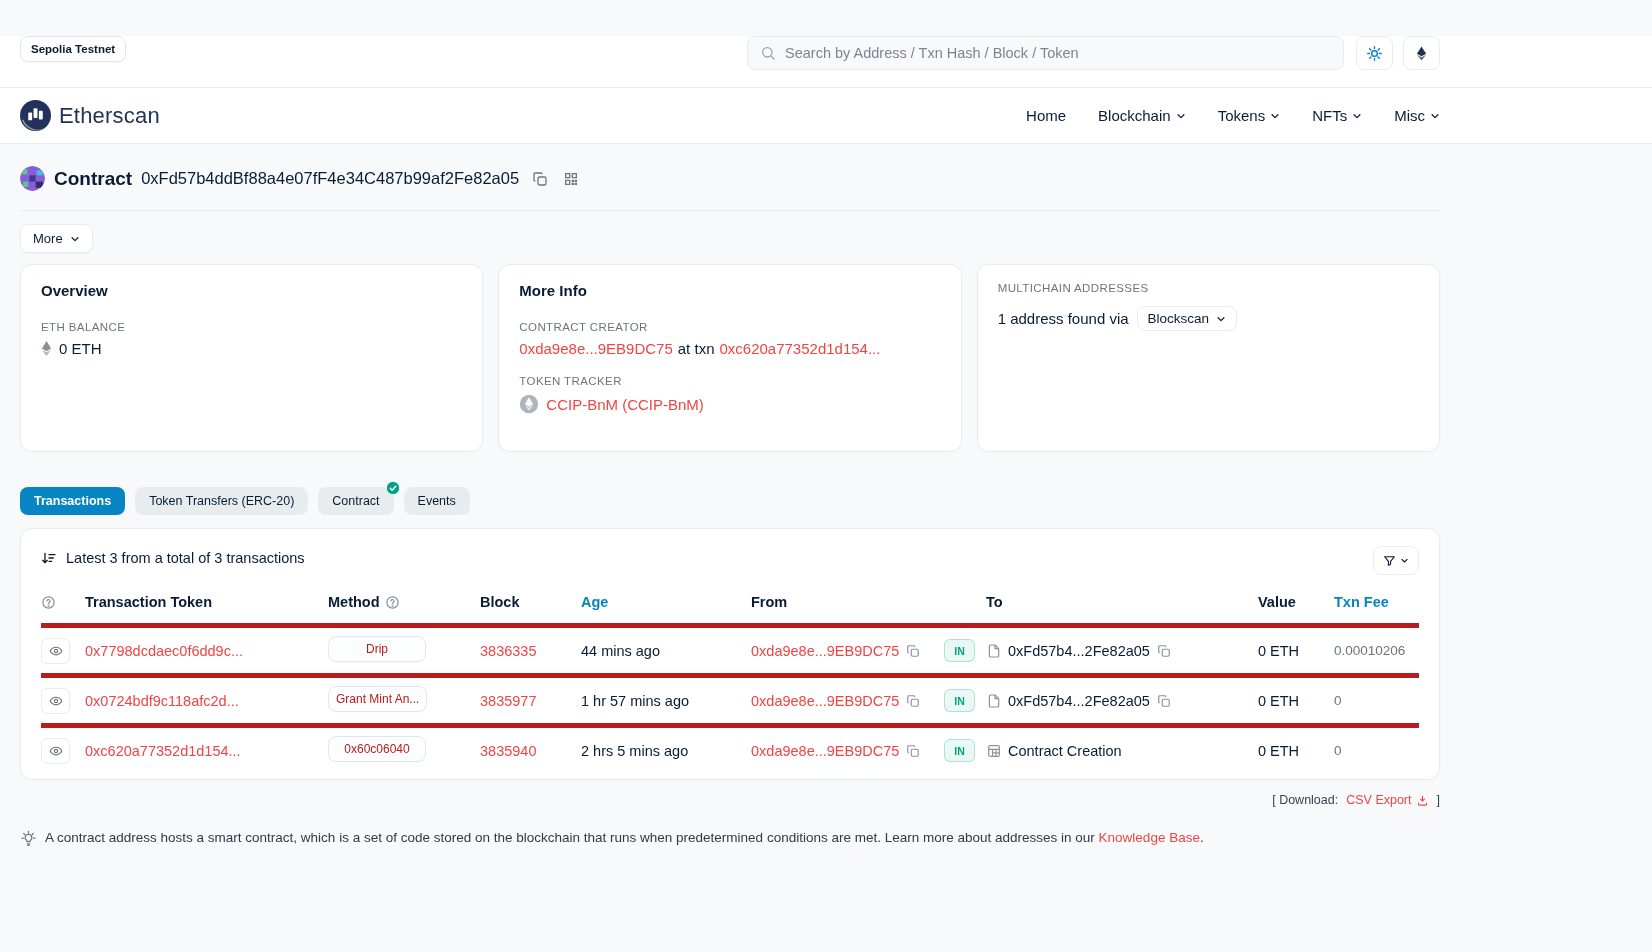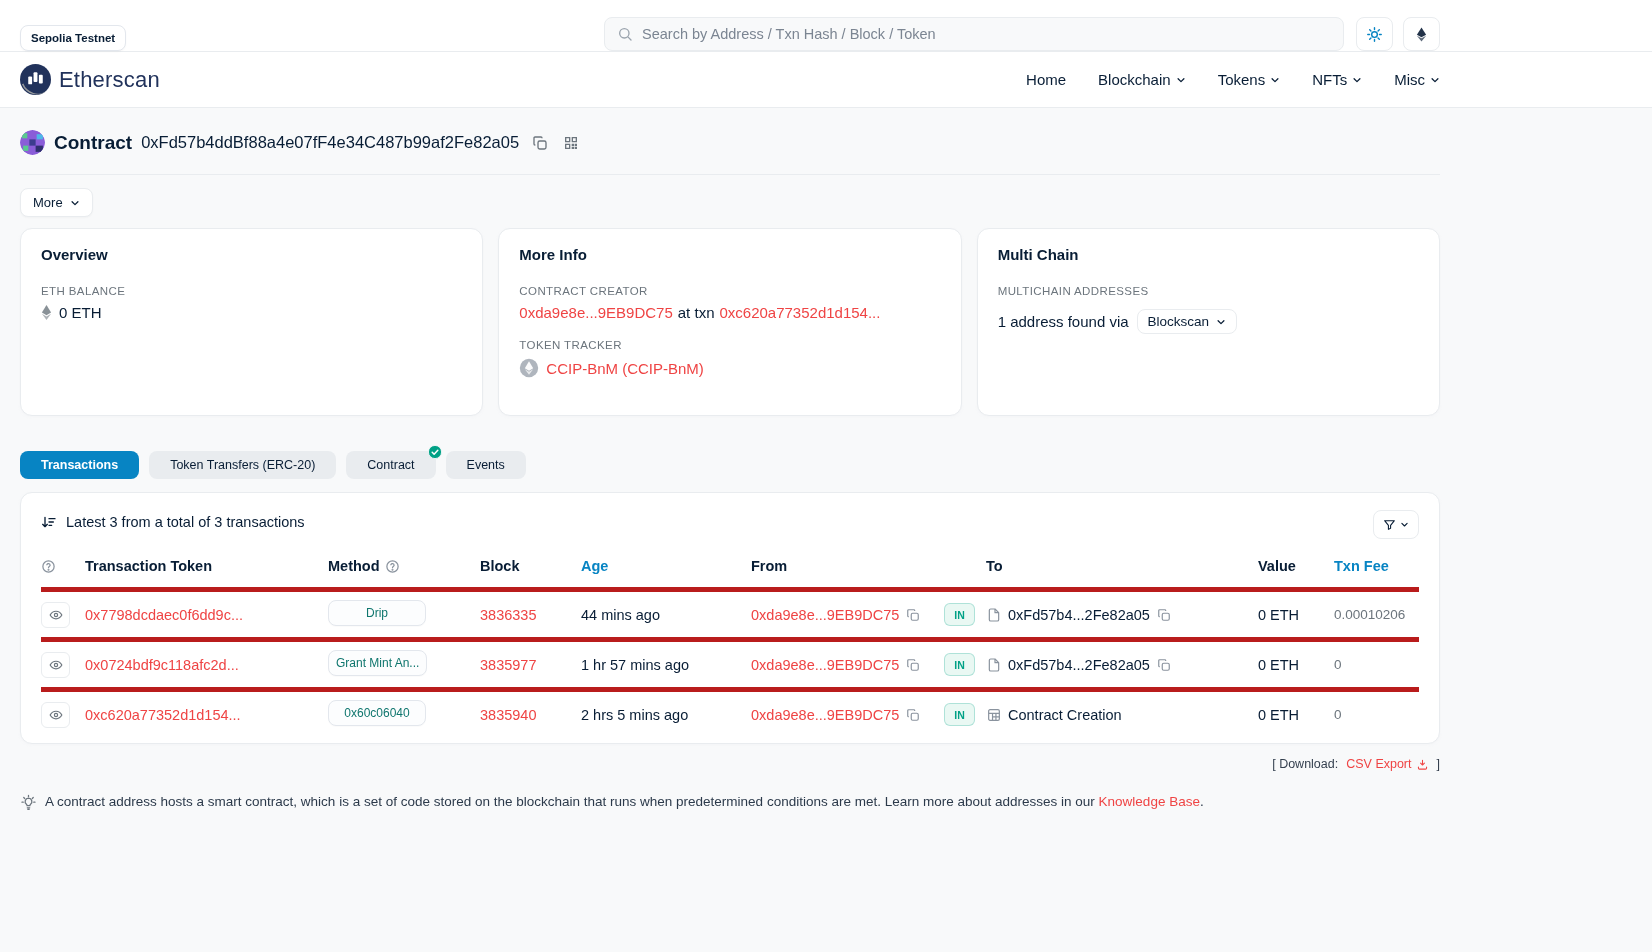--- a/index.html
+++ b/index.html
@@ -8,28 +8,28 @@
     font-family:"Liberation Sans","DejaVu Sans",sans-serif;
     background:#f8f9fa; color:#081d35; font-size:14.5px;
     overflow:hidden;
   }
   a { text-decoration:none; color:#ef4444; }
   button { font-family:inherit; cursor:pointer; }
   .container { width:1420px; margin-left:20px; }
 
   
   .topbar { background:#fff; height:52px; border-bottom:1px solid #e9ecef; }
-  .topbar-inner { display:flex; align-items:flex-end; height:100%; }
+  .topbar-inner { display:flex; align-items:flex-start; height:100%;margin-top:36px; }
   .network-badge {
     border:1px solid #e3e7ed; background:#fff; border-radius:8px;
     padding:6px 10px; font-size:11.5px; font-weight:600; color:#081d35;
     box-shadow:0 1px 2px rgba(0,0,0,.03);
   }
   .searchbox {
-    margin-left:auto; width:740px; height:34px; background:#f8f9fa;
+    margin-left:auto; width:597px; height:34px; background:#f8f9fa;
     border:1px solid #e9ecef; border-radius:8px; display:flex; align-items:center;
     gap:9px; padding:0 12px;
   }
   .searchbox svg { width:16px; height:16px; color:#9aa3ad; flex:none; }
   .searchbox input {
     border:none; outline:none; background:transparent; width:100%;
     font-size:14.5px; color:#081d35; font-family:inherit;
   }
   .searchbox input::placeholder { color:#7b8592; }
   .iconbtn {
@@ -88,21 +88,21 @@
     display:inline-flex; align-items:center; gap:7px; background:#fff;
     border:1px solid #e9ecef; border-radius:8px; padding:4px 10px;
     font-size:13.5px; font-weight:500; color:#081d35;
   }
   .provider-btn svg { width:10px; height:10px; }
 
   
   .tab-bar { display:flex; gap:10px; margin-top:35px; }
   .tab {
     position:relative; border:none; background:#e9ecef; color:#081d35;
-    border-radius:8px; padding:7px 21px; font-size:12.5px; font-weight:500;
+    border-radius:8px; padding:7px 14px; font-size:12.5px; font-weight:500;
   }
   .tab.active { background:#0784c3; color:#fff; font-weight:600; }
   .tab .check { position:absolute; top:-6px; right:-6px; width:14px; height:14px; }
   .tab .check svg { display:block; width:14px; height:14px; }
 
   
   .table-card {
     background:#fff; border:1px solid #e9ecef; border-radius:12px;
     margin-top:13px; padding:0 20px 6px; position:relative;
     box-shadow:0 1px 3px rgba(189,197,209,.08);
@@ -132,21 +132,21 @@
   .eye-btn {
     width:29px; height:26px; border:1px solid #e9ecef; border-radius:6px;
     background:#fff; display:flex; align-items:center; justify-content:center;
     color:#6c757d;
   }
   .eye-btn svg { width:14px; height:14px; }
   .cell-link { font-size:14.5px; }
   .method-badge {
     display:inline-block; min-width:98px; max-width:100px; text-align:center;
     background:#fcfdfe; border:1px solid #e3e7ed; border-radius:8px;
-    padding:5px 7px; font-size:12px; color:#0f766e; white-space:nowrap;
+    padding:5px 7px; font-size:12px; color:#b91c1c; white-space:nowrap;
     overflow:hidden; text-overflow:ellipsis; box-shadow:0 1px 1px rgba(0,0,0,.02);
   }
   .flexcell { display:flex; align-items:center; gap:6px; }
   .copy-btn { background:none; border:none; color:#8a939e; display:flex; padding:1px; }
   .copy-btn svg { width:14px; height:14px; }
   .in-badge {
     display:inline-flex; align-items:center; justify-content:center;
     width:31px; height:23px; border-radius:6px; font-size:10.5px; font-weight:700;
     color:#00a186; background:#e9f8f3; border:1px solid rgba(0,161,134,.25);
   }
@@ -328,21 +328,20 @@
                 <path d="M12 4l-5 8.2 5 3 5-3z" fill="#fff" opacity=".95"></path>
                 <path d="M7 13.4L12 20l5-6.6-5 3z" fill="#fff" opacity=".7"></path>
               </svg>
           </span>
           <a href="#">CCIP-BnM (CCIP-BnM)</a>
         </div>
       </div>
     </div>
 
     <div class="card">
-      <div class="card-title">Multi Chain</div>
       <div class="card-label">MULTICHAIN ADDRESSES</div>
       <div class="card-row" style="gap:8px;margin-top:12px;">
         <span>1 address found via</span>
         <button class="provider-btn">
           <span>Blockscan</span>
           <svg viewBox="0 0 24 24" fill="none" stroke="currentColor" stroke-width="3" stroke-linecap="round" stroke-linejoin="round">
               <path d="M5 9l7 7 7-7"></path>
             </svg>
         </button>
       </div>

